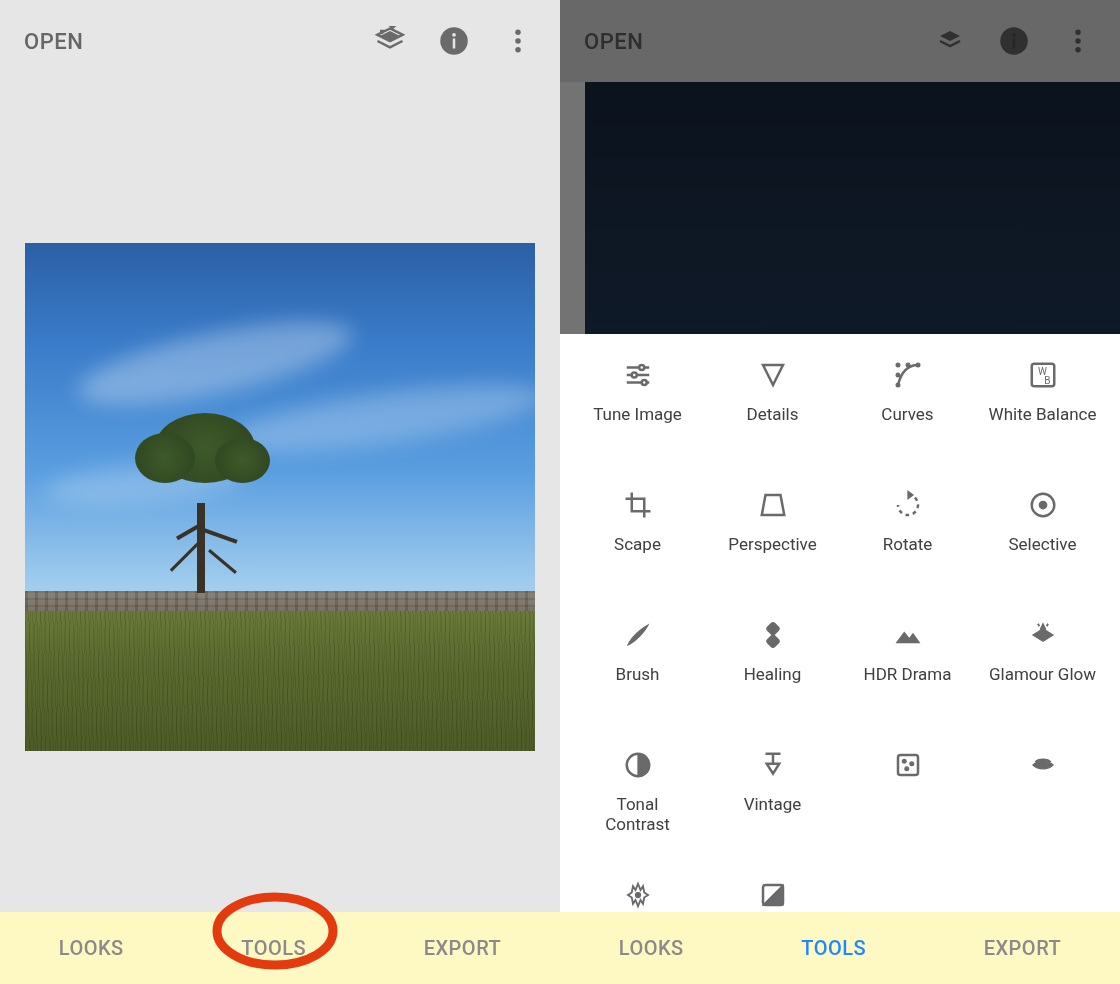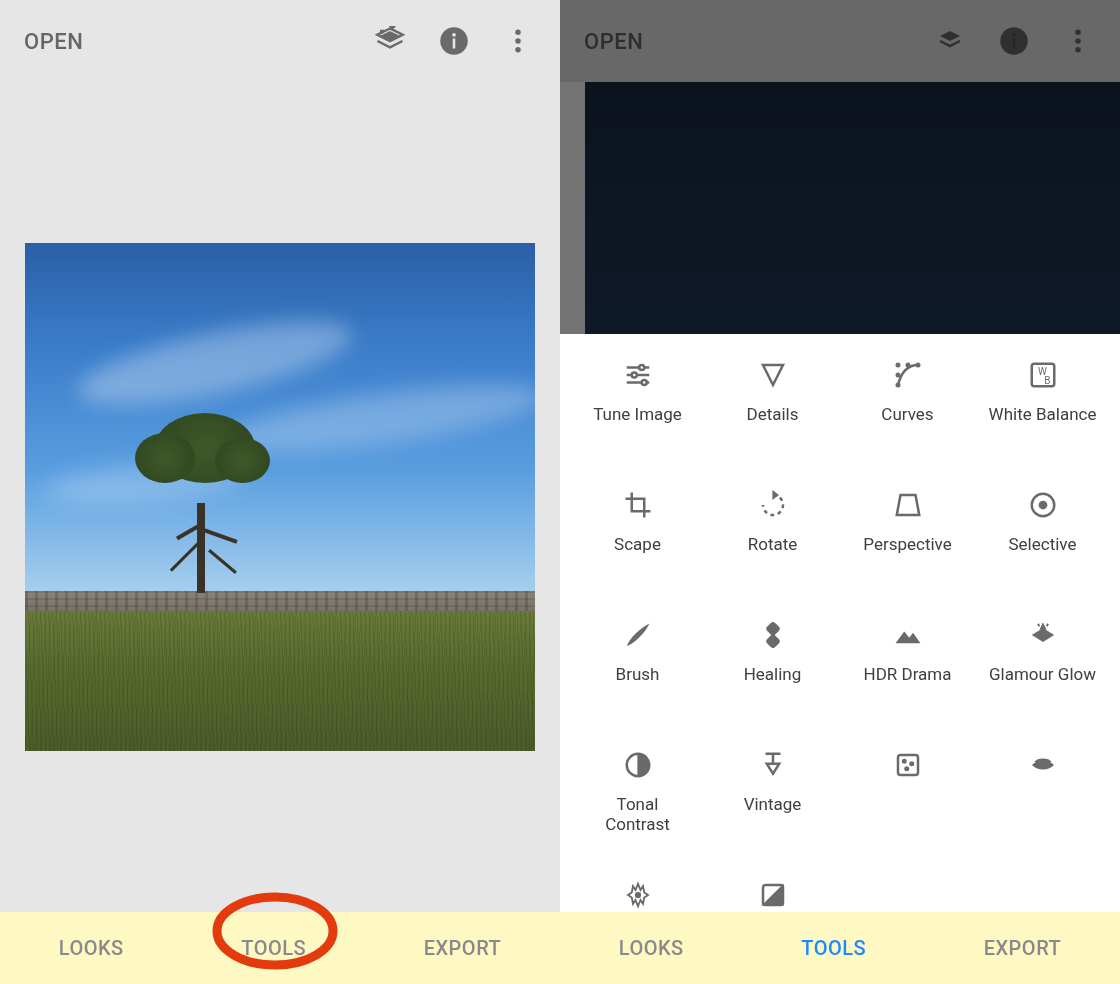--- a/index.html
+++ b/index.html
@@ -326,33 +326,33 @@
         <div class="tool-icon">
           <svg viewBox="0 0 24 24">
             <path d="M7 2v15h15M2 7h15v15" fill="none" stroke-width="2"></path>
           </svg>
         </div>
         <div class="tool-label">Scape</div>
       </div>
       <div class="tool">
         <div class="tool-icon">
           <svg viewBox="0 0 24 24">
+            <path d="M6 4 L18 4 L21 20 L3 20 Z" fill="none" stroke-width="2"></path>
+          </svg>
+        </div>
+        <div class="tool-label">Perspective</div>
+      </div>
+      <div class="tool">
+        <div class="tool-icon">
+          <svg viewBox="0 0 24 24">
             <path d="M12 4a8 8 0 1 1-8 8" fill="none" stroke-width="2" stroke-dasharray="3 3"></path>
             <path d="M12 1l4 3-4 3z"></path>
           </svg>
         </div>
         <div class="tool-label">Rotate</div>
-      </div>
-      <div class="tool">
-        <div class="tool-icon">
-          <svg viewBox="0 0 24 24">
-            <path d="M6 4 L18 4 L21 20 L3 20 Z" fill="none" stroke-width="2"></path>
-          </svg>
-        </div>
-        <div class="tool-label">Perspective</div>
       </div>
       <div class="tool">
         <div class="tool-icon">
           <svg viewBox="0 0 24 24">
             <circle cx="12" cy="12" r="9" fill="none" stroke-width="2"></circle>
             <circle cx="12" cy="12" r="3"></circle>
           </svg>
         </div>
         <div class="tool-label">Selective</div>
       </div>

